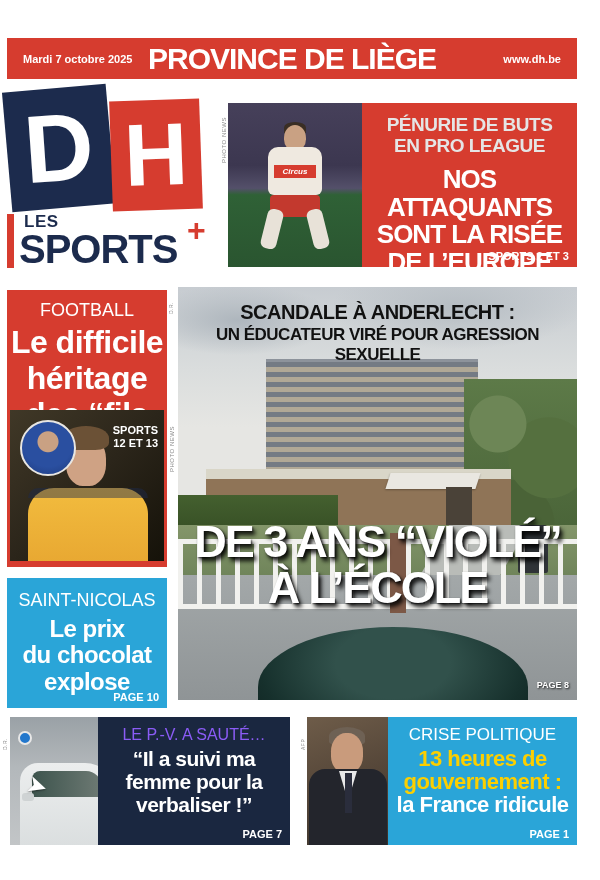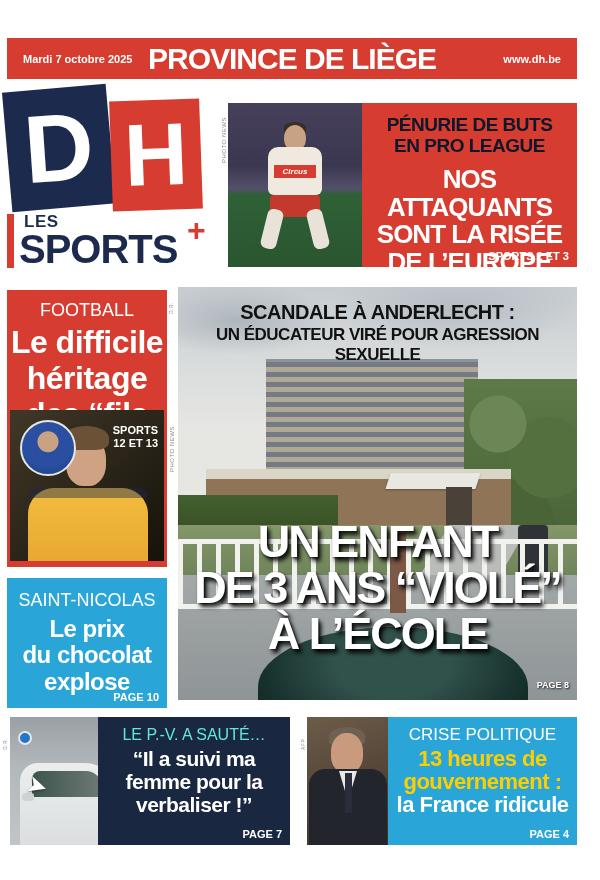--- a/index.html
+++ b/index.html
@@ -49,21 +49,21 @@
   .pc-hair { position:absolute; left:56px; top:19px; width:22px; height:11px; border-radius:50% 50% 0 0; background:#3a2e24; }
   .pc-torso { position:absolute; left:40px; top:44px; width:54px; height:48px; border-radius:10px 10px 6px 6px; background:#efe9e0; }
   .pc-sponsor { position:absolute; left:46px; top:62px; width:42px; height:13px; border-radius:0; background:#d63c2f;
     color:#fff; font-size:8px; font-weight:bold; text-align:center; line-height:13px; font-style:italic; }
   .pc-shorts { position:absolute; left:42px; top:92px; width:50px; height:22px; background:#c3392e; border-radius:4px; }
   .pc-legl { position:absolute; left:36px; top:106px; width:16px; height:40px; background:#e8e2d8; border-radius:6px; transform:rotate(14deg); }
   .pc-legr { position:absolute; left:82px; top:106px; width:16px; height:40px; background:#e8e2d8; border-radius:6px; transform:rotate(-14deg); }
 
   
   .topstory { left:362px; top:103px; width:215px; height:164px; background:#d63c2f; text-align:center; padding-top:12px; }
-  .topstory .kick { color:#0f172a; font-weight:bold; font-size:19px; line-height:1.08; letter-spacing:-0.5px; }
+  .topstory .kick { color:#e5e5e5; font-weight:bold; font-size:19px; line-height:1.08; letter-spacing:-0.5px; }
   .topstory .head { margin-top:10px; color:#fff; font-weight:bold; font-size:26px; line-height:1.06; letter-spacing:-1px; }
   .pageref { position:absolute; right:8px; bottom:5px; color:#fff; font-weight:bold; font-size:11px; letter-spacing:0; }
 
   
   .football { left:7px; top:290px; width:160px; height:277px; background:#d63c2f; }
   .football .kick { margin-top:10px; text-align:center; color:#fff; font-size:18px; font-weight:400; }
   .football .head { margin-top:4px; text-align:center; color:#fff; font-weight:bold; font-size:32px; line-height:1.12; letter-spacing:-0.5px; }
   .photo-junior { position:absolute; left:3px; top:120px; width:154px; height:151px; overflow:hidden;
     background:linear-gradient(135deg,#403827 0%,#2b251a 50%,#151209 100%); }
   .pj-torso { position:absolute; left:18px; top:78px; width:120px; height:75px; border-radius:26px 26px 0 0; background:linear-gradient(180deg,#f2bc3e,#e8a832); }
@@ -120,21 +120,21 @@
 
   
   .photo-car { left:10px; top:717px; width:88px; height:128px; overflow:hidden;
     background:linear-gradient(180deg,#9aa1a6 0%,#b3b8bb 40%,#c2c5c7 100%); }
   .car-sign { position:absolute; left:8px; top:14px; width:14px; height:14px; border-radius:50%; background:#2277cc; border:2px solid #e8e8e8; }
   .car-body { position:absolute; left:10px; top:46px; width:95px; height:95px; border-radius:18px 30px 0 0; background:linear-gradient(180deg,#eceeee,#d8dcdd); }
   .car-window { position:absolute; left:22px; top:54px; width:70px; height:26px; border-radius:8px 16px 0 0; background:linear-gradient(90deg,#3d544d,#6e7a74); }
   .car-mirror { position:absolute; left:12px; top:76px; width:12px; height:8px; border-radius:3px; background:#cfd3d4; }
   .car-arrow { position:absolute; left:18px; top:56px; color:#fff; font-size:22px; font-weight:bold; transform:rotate(18deg); text-shadow:0 1px 2px rgba(0,0,0,.5); }
   .pvbox { left:98px; top:717px; width:192px; height:128px; background:#1a2740; text-align:center; }
-  .pvbox .kick { margin-top:9px; color:#5eead4; font-size:16px; font-weight:400; letter-spacing:0; }
+  .pvbox .kick { margin-top:9px; color:#8b5cf6; font-size:16px; font-weight:400; letter-spacing:0; }
   .pvbox .head { margin-top:3px; color:#fff; font-weight:bold; font-size:21px; line-height:1.1; letter-spacing:-0.5px; }
 
   .photo-minister { left:307px; top:717px; width:81px; height:128px; overflow:hidden;
     background:linear-gradient(160deg,#6e5c49 0%,#57483a 45%,#3a322b 100%); }
   .pm-head { position:absolute; left:24px; top:16px; width:32px; height:40px; border-radius:46% 46% 42% 42%; background:#c99b7c; }
   .pm-hair { position:absolute; left:22px; top:10px; width:36px; height:18px; border-radius:50% 50% 20% 20%; background:#6e6154; }
   .pm-suit { position:absolute; left:2px; top:52px; width:78px; height:76px; border-radius:16px 16px 0 0; background:#23252c; }
   .pm-shirt { position:absolute; left:32px; top:54px; width:18px; height:30px; background:#e9e9ea; clip-path:polygon(0 0,100% 0,50% 100%); }
   .pm-tie { position:absolute; left:38px; top:56px; width:7px; height:40px; background:#2a2d3c; }
   .crisisbox { left:388px; top:717px; width:189px; height:128px; background:#2aa5d8; text-align:center; }
@@ -235,21 +235,20 @@
     <div class="ps-bin"></div>
     <div class="ps-ground"></div>
     <div class="ps-fence"></div>
     <div class="ps-pillar"></div>
     <div class="ps-car"></div>
     <div class="ps-overline">
       <div class="l1">SCANDALE À ANDERLECHT :</div>
       <div class="l2">UN ÉDUCATEUR VIRÉ POUR AGRESSION SEXUELLE</div>
     </div>
     <div class="ps-headline">
-      <div>UN ENFANT</div>
       <div>DE 3 ANS “VIOLÉ”</div>
       <div>À L’ÉCOLE</div>
     </div>
     <span class="ps-pageref">PAGE 8</span>
   </article>
 
   <div class="abs vcredit" style="left:2px; top:720px; height:30px; font-size:5px;">D.R.</div>
   <div class="abs photo-car">
     <div class="car-sign"></div>
     <div class="car-body"></div>
@@ -275,16 +274,16 @@
     <div class="pm-shirt"></div>
     <div class="pm-tie"></div>
   </div>
   <article class="abs crisisbox">
     <div class="kick">CRISE POLITIQUE</div>
     <div class="heady">
       <div>13 heures de</div>
       <div>gouvernement :</div>
     </div>
     <div class="headw">la France ridicule</div>
-    <span class="pageref">PAGE 4</span>
+    <span class="pageref">PAGE 1</span>
   </article>
 
 </div>
 
 </body></html>

